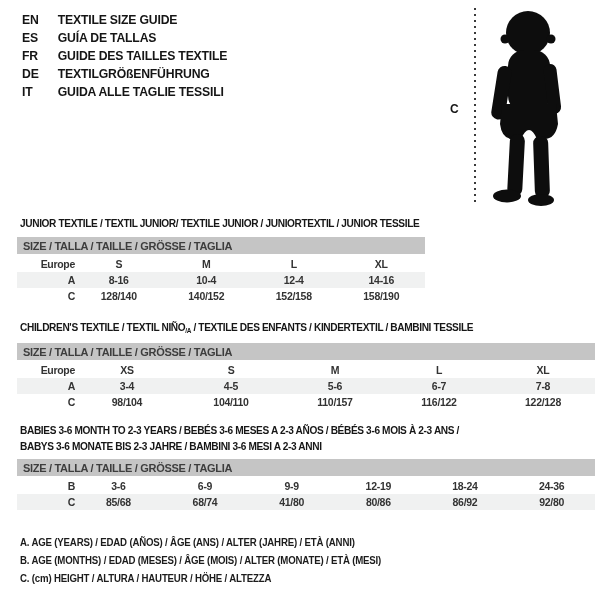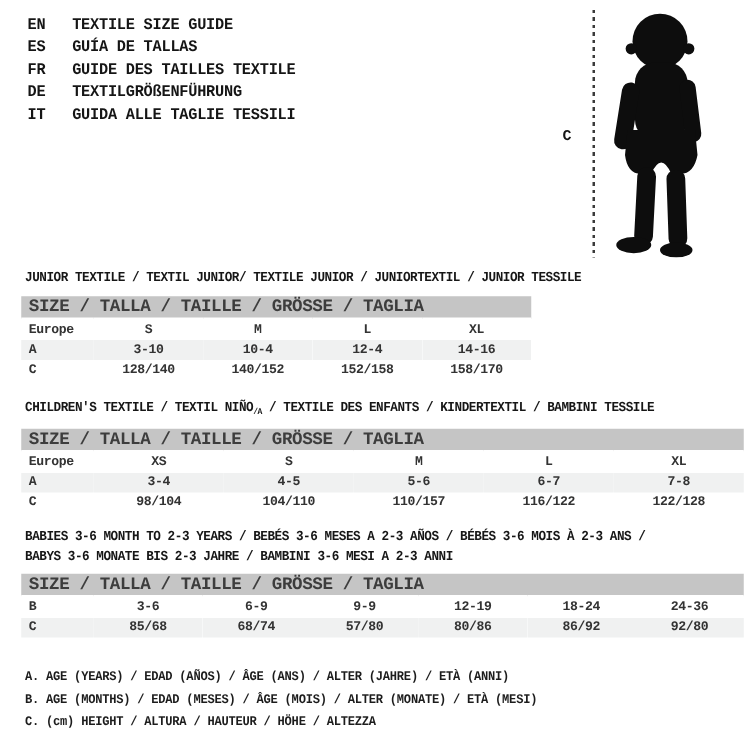--- a/index.html
+++ b/index.html
@@ -1,38 +1,38 @@
 <!DOCTYPE html>
 <html><head>
 <meta charset="utf-8">
 <style>
   html,body{margin:0;padding:0;background:#ffffff;}
   .page{
     position:relative;width:600px;height:600px;background:#ffffff;overflow:hidden;
-    font-family:Liberation Mono, monospace;color:#2e2e2e;
+    font-family:Liberation Sans, sans-serif;color:#2e2e2e;
   }
   
   .lang-list{position:absolute;left:22px;top:10px;transform:scaleX(.94);transform-origin:0 0;}
   .lang-row{display:flex;height:18px;align-items:center;font-size:13px;font-weight:bold;color:#151515;letter-spacing:-.2px;white-space:nowrap;}
   .lang-code{width:38px;}
   
   .height-line{position:absolute;left:474px;top:8px;width:2px;height:198px;
     background:repeating-linear-gradient(to bottom,#3a3a3a 0 2.5px,transparent 2.5px 6px);}
   .height-label{position:absolute;left:450px;top:102px;font-size:12px;font-weight:bold;color:#151515;}
   .baby{position:absolute;left:481px;top:8px;}
   
   .section-title{position:absolute;left:20px;font-size:11px;font-weight:bold;color:#161616;
     letter-spacing:-.4px;white-space:nowrap;transform:scaleX(.92);transform-origin:0 0;}
   .title-sub{font-size:7px;vertical-align:-2px;}
   .size-table{position:absolute;left:17px;border-collapse:collapse;table-layout:fixed;
     font-size:10.5px;font-weight:bold;color:#333333;letter-spacing:-.3px;}
   .size-table th.bar{background:#c5c5c5;height:17px;text-align:left;padding:0 0 0 6px;
-    font-size:14px;font-weight:bold;color:#3d3d3d;border-bottom:2px solid #ffffff;}
+    font-size:11px;font-weight:bold;color:#3d3d3d;border-bottom:2px solid #ffffff;}
   .size-table td{height:16px;padding:0;text-align:center;overflow:hidden;white-space:nowrap;}
-  .size-table td:first-child{text-align:left;padding-left:6px;}
+  .size-table td:first-child{text-align:right;padding-left:6px;}
   .size-table tr.alt td{background:#f0f1f1;}
   
   .footnotes{position:absolute;left:20px;top:536px;transform:scaleX(.92);transform-origin:0 0;}
   .footnote{height:18px;font-size:10.5px;font-weight:bold;color:#1c1c1c;letter-spacing:-.2px;white-space:nowrap;}
 </style>
 </head>
 <body>
 
 <div class="page">
 
@@ -90,31 +90,31 @@
     </tr>
     <tr>
       <td>Europe</td>
       <td>S</td>
       <td>M</td>
       <td>L</td>
       <td>XL</td>
     </tr>
     <tr class="alt">
       <td>A</td>
-      <td>3-10</td>
+      <td>8-16</td>
       <td>10-4</td>
       <td>12-4</td>
       <td>14-16</td>
     </tr>
     <tr>
       <td>C</td>
       <td>128/140</td>
       <td>140/152</td>
       <td>152/158</td>
-      <td>158/170</td>
+      <td>158/190</td>
     </tr>
   </tbody>
     </table>
 
   <div class="section-title" style="top:321px">
     <span>CHILDREN'S TEXTILE / TEXTIL NIÑO</span><span class="title-sub">/A</span><span> / TEXTILE DES ENFANTS / KINDERTEXTIL / BAMBINI TESSILE</span>
   </div>
   <table class="size-table" style="top:343px;width:578px">
     <colgroup>
         <col style="width:58px">
@@ -177,21 +177,21 @@
       <td>6-9</td>
       <td>9-9</td>
       <td>12-19</td>
       <td>18-24</td>
       <td>24-36</td>
     </tr>
     <tr class="alt">
       <td>C</td>
       <td>85/68</td>
       <td>68/74</td>
-      <td>57/80</td>
+      <td>41/80</td>
       <td>80/86</td>
       <td>86/92</td>
       <td>92/80</td>
     </tr>
   </tbody>
     </table>
 
   <div class="footnotes">
     <div class="footnote">A. AGE (YEARS) / EDAD (AÑOS) / ÂGE (ANS) / ALTER (JAHRE) / ETÀ (ANNI)</div>
     <div class="footnote">B. AGE (MONTHS) / EDAD (MESES) / ÂGE (MOIS) / ALTER (MONATE) / ETÀ (MESI)</div>

